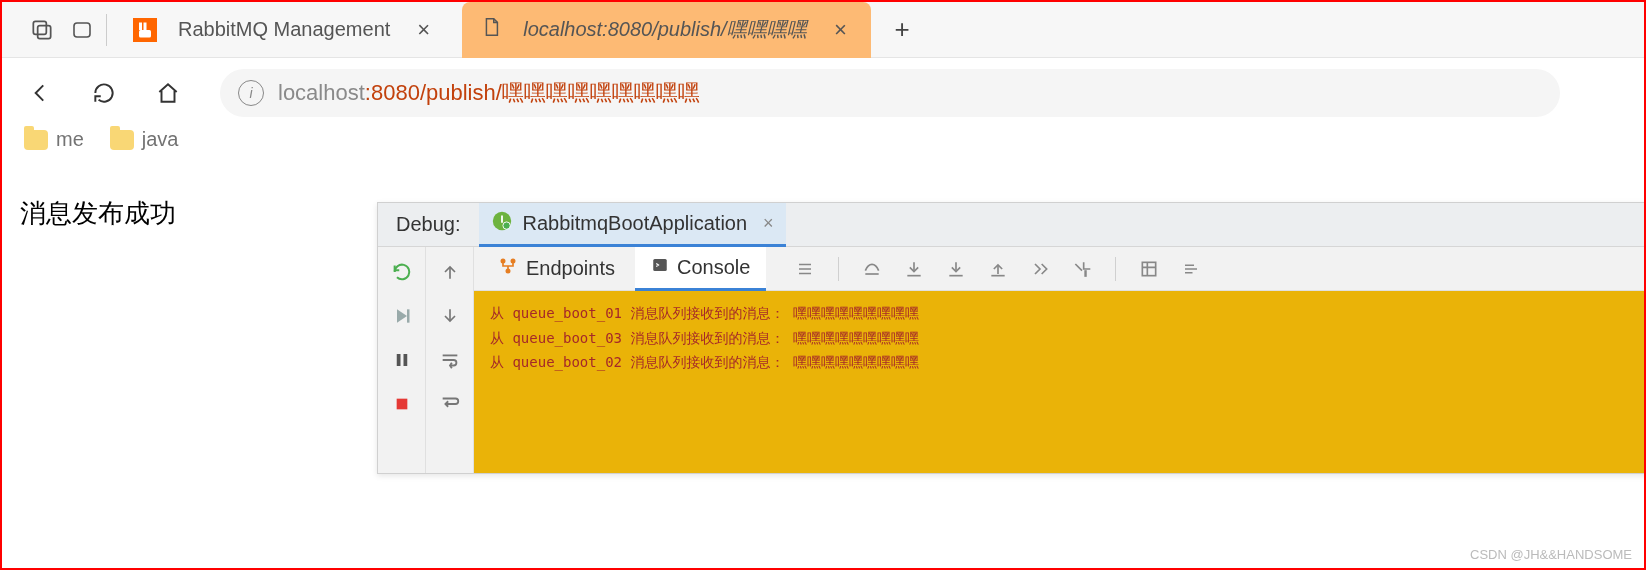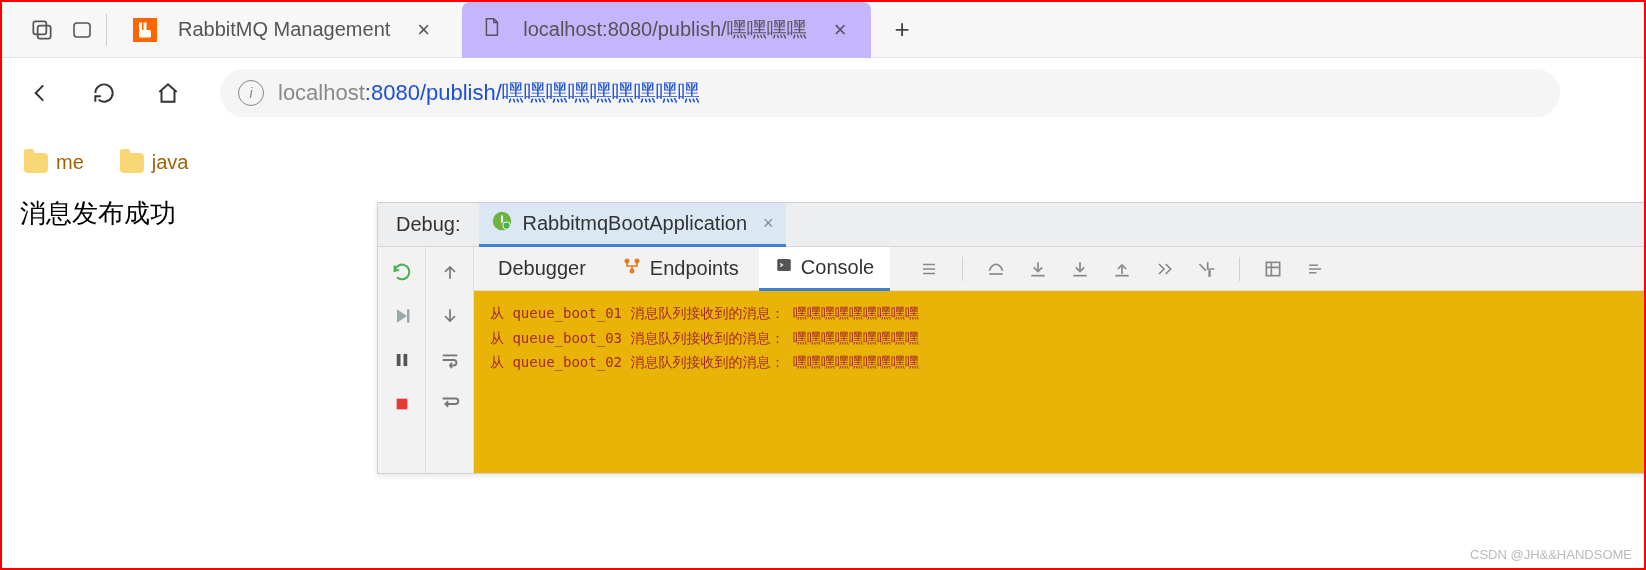--- a/index.html
+++ b/index.html
@@ -29,21 +29,21 @@
       align-items: center;
       gap: 21px;
       padding: 0 18px;
       border-radius: 8px 8px 0 0;
       cursor: pointer;
       font-size: 20px;
       color: #555;
       position: relative;
     }
     .tab.inactive { }
-    .tab.active { background: #c4b5fd; }
+    .tab.active { background: #fdba74; font-style: italic; }
     .tab-close { color: #555; font-size: 22px; padding: 2px 6px; cursor: pointer; }
     .rabbit-icon { width: 24px; height: 24px; background: #f60; display: flex; align-items: center; justify-content: center; font-size: 14px; color: #fff; font-weight: bold; }
     .page-icon { width: 22px; height: 22px; }
     .new-tab { font-size: 26px; color: #444; padding: 0 16px; cursor: pointer; }
     .tab-sep { width: 1px; height: 32px; background: #ccc; }
 
     
     .nav-row {
       height: 70px;
       display: flex;
@@ -61,32 +61,32 @@
       display: flex;
       align-items: center;
       padding: 0 18px;
       gap: 14px;
       color: #555;
       font-size: 22px;
       margin-left: 8px;
       max-width: 1340px;
     }
     .addr-host { color: #8a8a8a; }
-    .addr-path { color: #1d4ed8; }
+    .addr-path { color: #c2410c; }
     .info-icon { width: 26px; height: 26px; border: 1.5px solid #888; border-radius: 50%; display: flex; align-items: center; justify-content: center; font-size: 14px; color: #888; font-style: italic; }
 
     
     .bm-row {
       height: 46px;
       display: flex;
-      align-items: flex-end;
+      align-items: flex-start;
       padding: 0 22px;
-      gap: 36px;
+      gap: 26px;
       font-size: 20px;
-      color: #a16207;
+      color: #737373;
     }
     .folder-icon {
       width: 24px; height: 20px; background: #f9d775; border-radius: 2px 4px 4px 4px; position: relative; display: inline-block;
     }
     .folder-icon::before { content: ""; position: absolute; top: -4px; left: 0; width: 10px; height: 6px; background: #f9d775; border-radius: 2px 2px 0 0; }
     .bm-item { display: flex; align-items: center; gap: 8px; cursor: pointer; }
 
     
     .page-area {
       position: relative;
@@ -343,23 +343,20 @@
       <div class="tool-btn">
         <svg width="22" height="22" viewBox="0 0 24 24" fill="none" stroke="#777" stroke-width="2">
             <path d="M4 6h14a3 3 0 0 1 0 6H7"></path>
             <path d="M10 9l-3 3 3 3"></path>
           </svg>
       </div>
     </div>
     <div class="ide-main">
       <div class="ide-tabs">
         <div class="ide-tab">
-          <span>Debugger</span>
-        </div>
-        <div class="ide-tab">
           <span>
             <svg width="20" height="20" viewBox="0 0 24 24" fill="none" stroke="#e67e22" stroke-width="2">
                 <circle cx="6" cy="6" r="2" fill="#e67e22"></circle>
                 <circle cx="18" cy="6" r="2" fill="#e67e22"></circle>
                 <circle cx="12" cy="18" r="2" fill="#e67e22"></circle>
                 <path d="M6 8v4h12V8M12 12v4"></path>
               </svg>
           </span>
           <span>Endpoints</span>
         </div>

